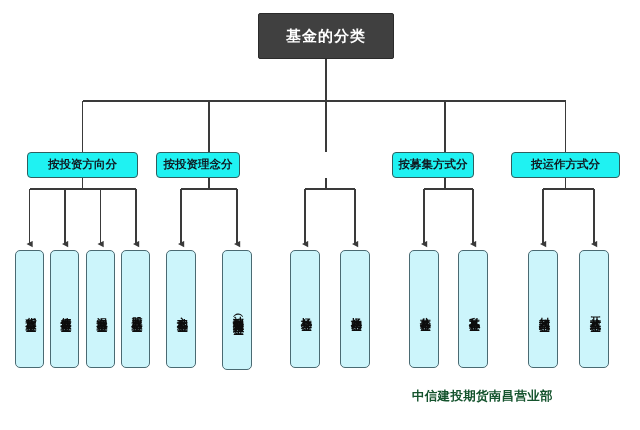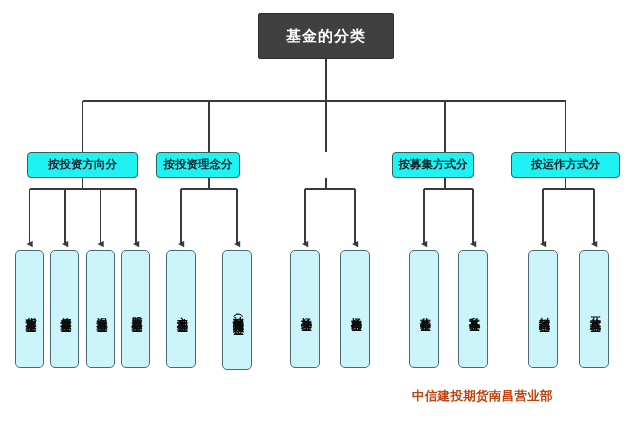--- a/index.html
+++ b/index.html
@@ -67,21 +67,21 @@
     writing-mode:vertical-rl;
     text-orientation:upright;
     white-space:nowrap;
     letter-spacing:1px;
   }
 
   
   .footer-note {
     position:absolute;
     left:412px; top:388px;
-    color:#c2410c;
+    color:#14532d;
     font-size:12.5px;
     font-weight:bold;
     white-space:nowrap;
     letter-spacing:0.3px;
   }
 </style>
 </head>
 <body>
 
 <div id="stage">

